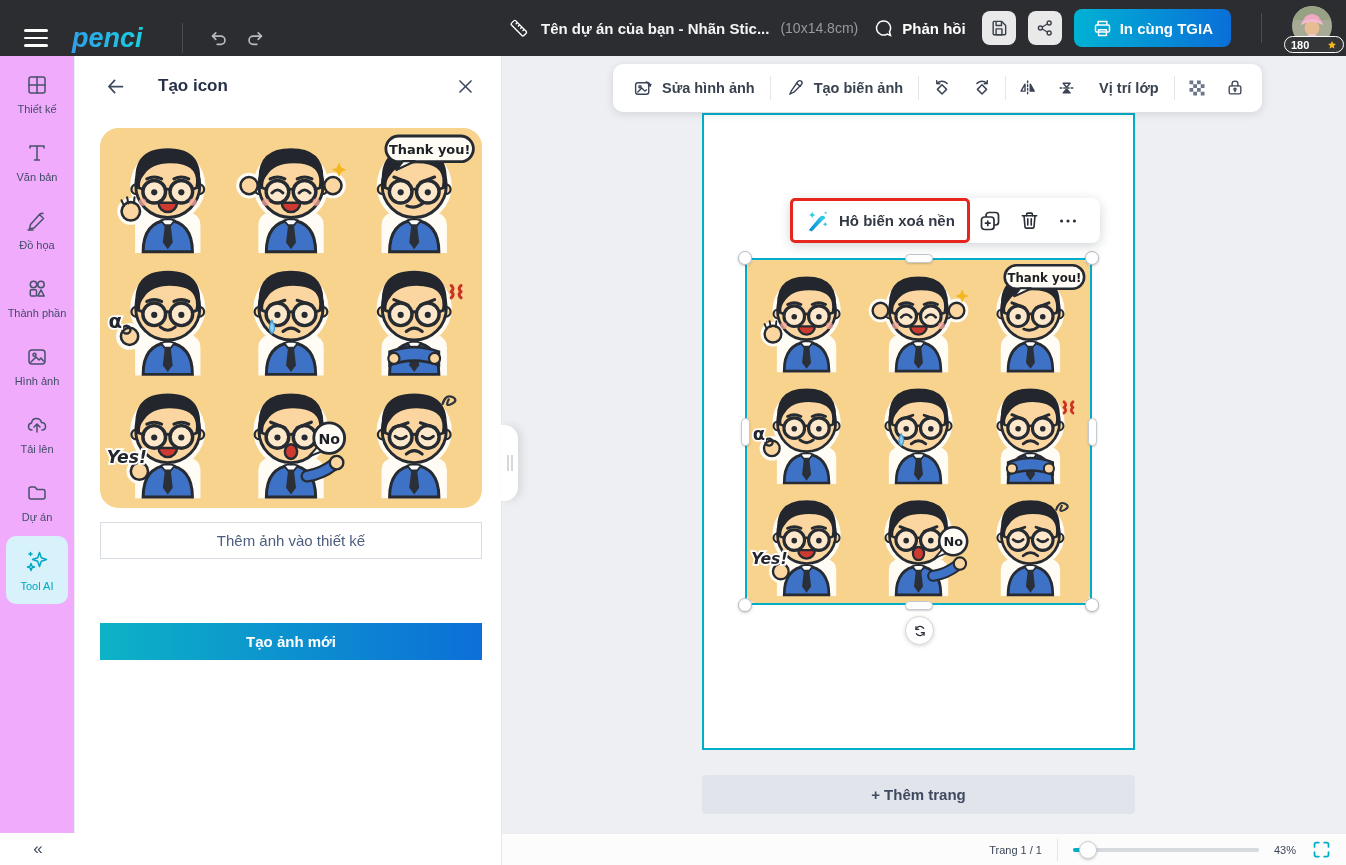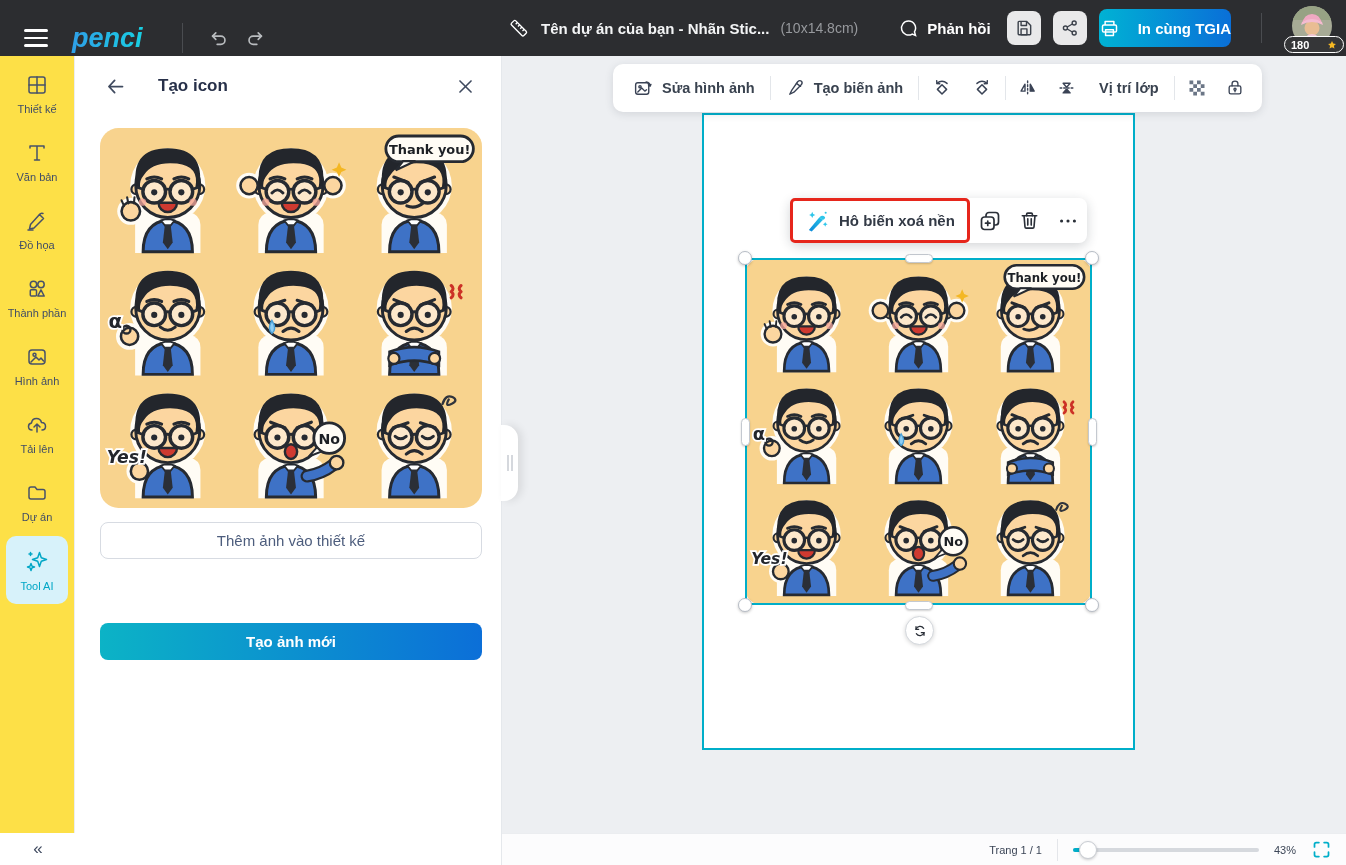--- a/index.html
+++ b/index.html
@@ -14,55 +14,55 @@
 .hamb span{display:block;height:2.6px;background:#fff;border-radius:2px}
 .logo-svg{margin-left:22px;cursor:pointer}
 .tb-div{width:1px;height:30px;background:#4a4c50;margin:0 18px}
 .tb-iconbtn{width:36px;height:36px;display:flex;align-items:center;justify-content:center;border-radius:6px}
 .tb-center{position:absolute;left:508px;top:0;height:56px;display:flex;align-items:center;gap:11px}
 .proj-title{font-size:15px;font-weight:700;color:#f3f4f5}
 .proj-size{font-size:14px;color:#97999d}
 .tb-right{position:absolute;right:12px;top:0;height:56px;display:flex;align-items:center;gap:12px}
 .feedback{display:flex;align-items:center;gap:8px;color:#fff;font-size:15px;font-weight:600;padding:6px 4px}
 .sqbtn{width:34px;height:34px;background:#e9e9ea;border-radius:8px;display:flex;align-items:center;justify-content:center}
-.printbtn{height:38px;padding:0 0;border-radius:8px;background:linear-gradient(90deg,#00b2d4,#0a6fd8);color:#fff;font-size:15px;font-weight:700;display:flex;align-items:center;gap:18px}
+.printbtn{height:38px;padding:0 18px;border-radius:8px;background:linear-gradient(90deg,#00b2d4,#0a6fd8);color:#fff;font-size:15px;font-weight:700;display:flex;align-items:center;gap:7px}
 .avatarwrap{position:relative;width:42px;height:44px;cursor:pointer}
 .avatar{width:40px;height:40px;border-radius:50%;overflow:hidden}
 .credits{position:absolute;left:-8px;bottom:-3px;background:#353638;border:1.5px solid #fff;border-radius:9px;padding:0 6px;height:17px;display:flex;align-items:center;gap:18px;color:#fff;font-size:11px;font-weight:700}
 
-#rail{position:absolute;left:0;top:56px;bottom:0;width:75px;background:#fde047;border-right:1px solid #ecedf0;z-index:30;padding-top:4px}
+#rail{position:absolute;left:0;top:56px;bottom:0;width:75px;background:#f0abfc;border-right:1px solid #ecedf0;z-index:30;padding-top:4px}
 .rail-item{height:68px;margin:0 6px;border-radius:10px;display:flex;flex-direction:column;align-items:center;justify-content:center;gap:6px;cursor:pointer}
 .rail-item span.lbl{font-size:11px;color:#414d66;white-space:nowrap}
 .rail-item svg{stroke:#475169;fill:none;stroke-width:1.5;stroke-linecap:round;stroke-linejoin:round}
 .rail-item.active{background:#d7f2fa}
 .rail-item.active span.lbl{color:#02a7c6}
 .rail-item.active svg{stroke:#02a7c6}
 #rail-collapse{position:absolute;left:0;bottom:0;width:75px;height:32px;background:#fff;display:flex;align-items:center;justify-content:center;z-index:40;font-size:17px;color:#3f4a5f;cursor:pointer;letter-spacing:-1px}
 
 #panel{position:absolute;left:75px;top:56px;bottom:0;width:427px;background:#fff;border-right:1px solid #e5e8ec;z-index:20}
 .panel-head{display:flex;align-items:center;height:60px;padding:0 26px 0 30px}
 .panel-title{margin-left:32px;font-size:17px;font-weight:700;color:#273049}
 .panel-close{margin-left:auto;display:flex;cursor:pointer}
 #panel-sticker{position:absolute;left:25px;top:72px;width:382px;height:380px;border-radius:12px;overflow:hidden;cursor:pointer}
-.panel-btn{position:absolute;left:25px;width:382px;height:37px;border-radius:8px;display:flex;align-items:center;justify-content:center;font-size:15px}
+.panel-btn{position:absolute;left:25px;width:382px;height:37px;border-radius:0;display:flex;align-items:center;justify-content:center;font-size:15px}
 #btn-add{top:466px;background:#fff;border:1px solid #d7dbe2;color:#4d5d7d;font-weight:500}
 #btn-regen{top:519px;background:linear-gradient(90deg,#0cb3c6,#0c6fd8);color:#fff;font-weight:700;gap:10px}
 #btn-new{top:567px;background:linear-gradient(90deg,#0cb3c6,#0c6fd8);color:#fff;font-weight:700}
 .cost-badge{background:rgba(3,48,71,.38);border-radius:12px;padding:2px 9px;font-size:13px;display:flex;align-items:center;gap:4px;font-weight:700}
 #panel-tab{position:absolute;right:-17px;top:369px;width:17px;height:76px;background:#fff;border-radius:0 14px 14px 0;box-shadow:4px 0 9px rgba(0,0,0,.09);display:flex;align-items:center;justify-content:center;gap:2px;cursor:pointer}
 #panel-tab i{display:block;width:2px;height:16px;background:#d5d8dd}
 
 #canvas{position:absolute;left:502px;top:56px;right:0;bottom:32px;background:#edeff2;overflow:hidden}
 #floatbar{position:absolute;left:111px;top:8px;height:48px;background:#fff;border-radius:10px;box-shadow:0 2px 9px rgba(40,50,60,.13);display:flex;align-items:center;padding:0 8px;z-index:10}
 .fb-btn{display:flex;align-items:center;gap:8px;padding:0 12px;height:100%;font-size:14.5px;color:#39424f;font-weight:600}
 .fb-ibtn{display:flex;align-items:center;justify-content:center;padding:0 9px;height:100%}
 .fb-sep{width:1px;height:24px;background:#e3e6ea;margin:0 3px}
 .fb-btn svg,.fb-ibtn svg{stroke:#3a4355;fill:none;stroke-width:1.6;stroke-linecap:round;stroke-linejoin:round}
 #page{position:absolute;left:200px;top:57px;width:433px;height:637px;background:#fff;border:2px solid #00aec9}
-#ctxbar{position:absolute;left:288px;top:142px;height:45px;background:#fff;border-radius:8px;box-shadow:0 3px 12px rgba(30,40,50,.2);display:flex;align-items:center;padding-right:0;z-index:12}
+#ctxbar{position:absolute;left:288px;top:142px;height:45px;background:#fff;border-radius:8px;box-shadow:0 3px 12px rgba(30,40,50,.2);display:flex;align-items:center;padding-right:13px;z-index:12}
 #ctx-red{display:flex;align-items:center;gap:9px;padding:0 12px;height:45px;border:3px solid #e6261c;border-radius:5px;font-size:15px;color:#333a46;font-weight:600;cursor:pointer}
 .ctx-ibtn{display:flex;align-items:center;justify-content:center;padding:0 8px;height:100%}
 .ctx-ibtn svg{stroke:#2a2f38;fill:none;stroke-width:1.7;stroke-linecap:round;stroke-linejoin:round}
 #selection{position:absolute;left:243px;top:202px;width:347px;height:347px;z-index:5}
 #canvas-sticker{width:100%;height:100%;cursor:move}
 .sel-border{position:absolute;inset:0;border:2px solid #00aec9;pointer-events:none}
 .hc{position:absolute;width:14px;height:14px;border-radius:50%;background:#fff;border:1px solid #b7bdc6;box-shadow:0 1px 3px rgba(0,0,0,.22);cursor:nwse-resize}
 .hph{position:absolute;width:28px;height:9px;border-radius:5px;background:#fff;border:1px solid #c4c9d0;box-shadow:0 1px 2px rgba(0,0,0,.18);cursor:ns-resize}
 .hpv{position:absolute;width:9px;height:28px;border-radius:5px;background:#fff;border:1px solid #c4c9d0;box-shadow:0 1px 2px rgba(0,0,0,.18);cursor:ew-resize}
 #rotator{position:absolute;left:403px;top:560px;width:29px;height:29px;border-radius:50%;background:#fff;border:1px solid #d3d7dc;box-shadow:0 1px 4px rgba(0,0,0,.16);display:flex;align-items:center;justify-content:center;z-index:6;cursor:grab}
@@ -823,20 +823,21 @@
   </div>
   <div id="rotator">
     <svg width="16" height="16" viewBox="0 0 24 24" fill="none" stroke="#2a2f38" stroke-width="1.9" stroke-linecap="round">
         <path d="M17.5 8 A6.5 6.5 0 0 0 6 9.5"></path>
         <path d="M6 5.5 V9.5 H10"></path>
         <path d="M6.5 16 A6.5 6.5 0 0 0 18 14.5"></path>
         <path d="M18 18.5 V14.5 H14"></path>
       </svg>
   </div>
 
+  <button id="addpage">+ Thêm trang</button>
 </main>
 
 <footer id="statusbar">
   <span class="sb-text">Trang 1 / 1</span>
   <div class="sb-sep"></div>
   <div id="zoom-slider">
     <div class="track"></div>
       <div class="fill"></div>
     <div class="thumb"></div>
   </div>

